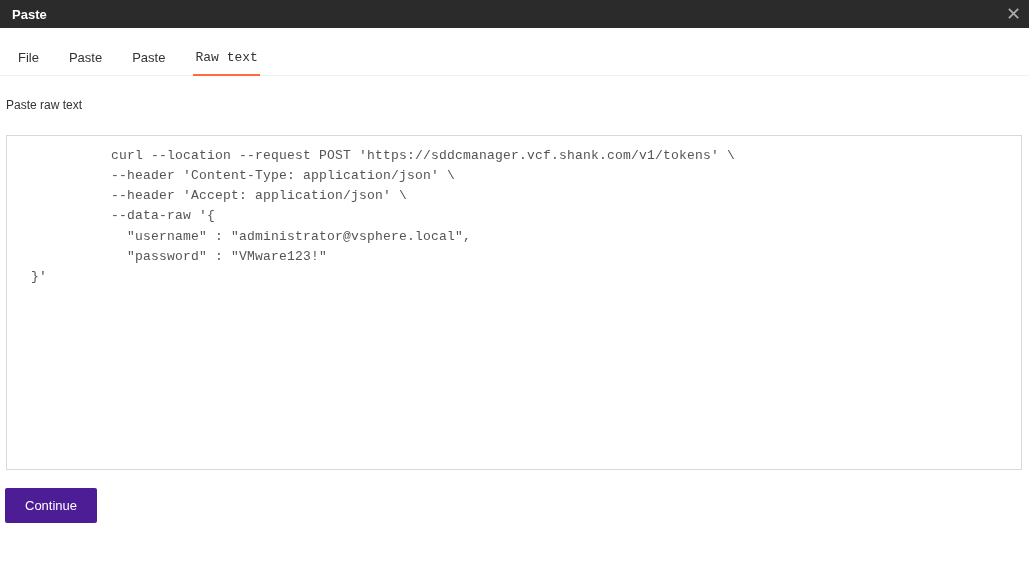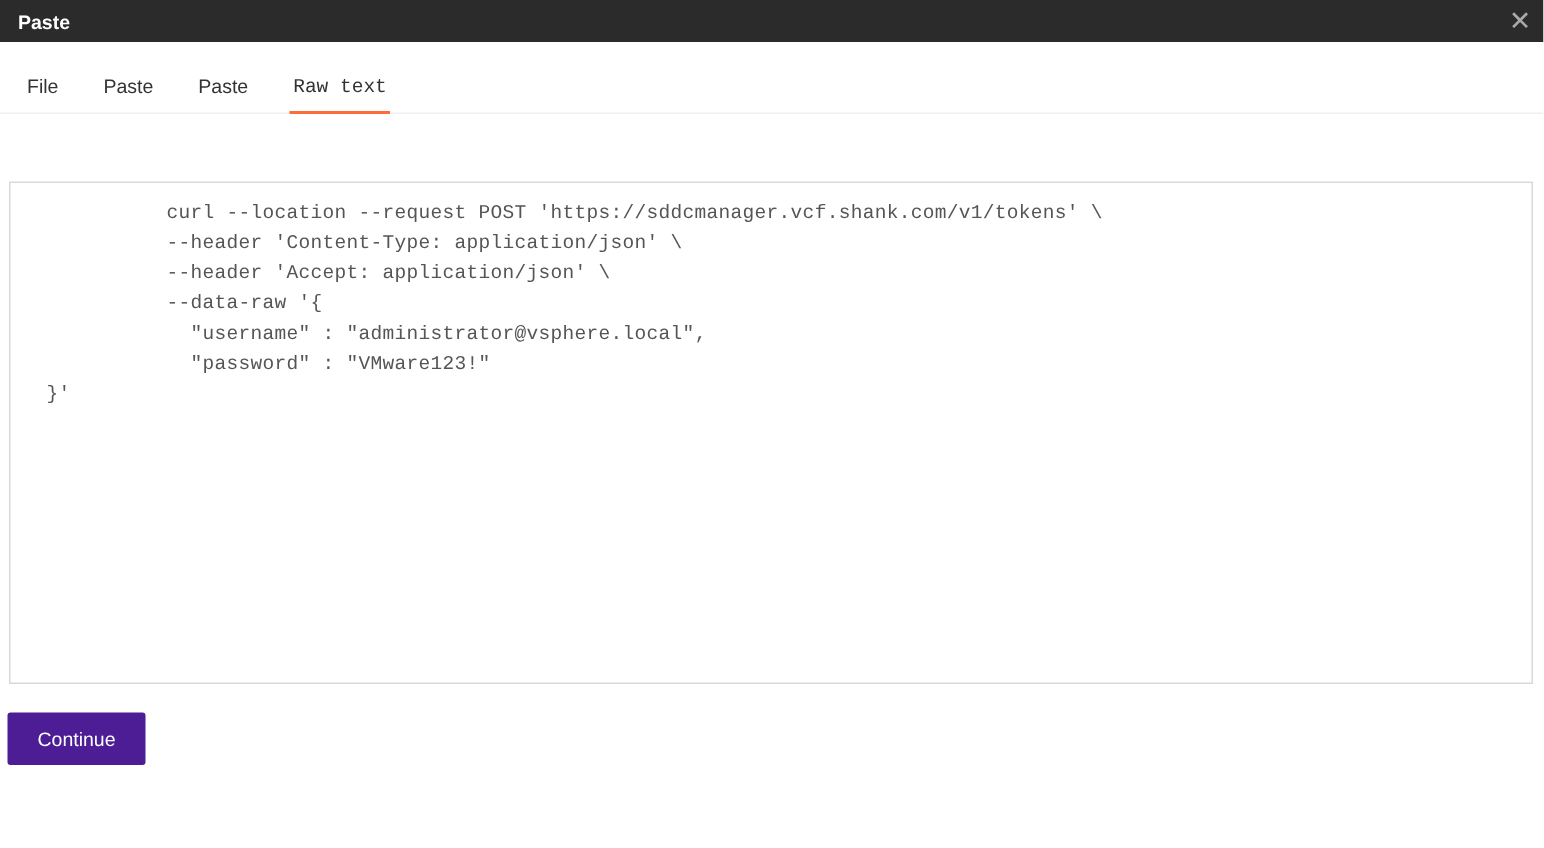--- a/index.html
+++ b/index.html
@@ -106,20 +106,21 @@
   </div>
   <div class="tab">
     <span>Paste</span>
   </div>
   <div class="tab active">
     <span>Raw text</span>
   </div>
 </div>
 
 <div class="content">
+  <div class="label">Paste raw text</div>
   <textarea class="textarea" spellcheck="false" style="">            curl --location --request POST 'https://sddcmanager.vcf.shank.com/v1/tokens' \
             --header 'Content-Type: application/json' \
             --header 'Accept: application/json' \
             --data-raw '{
               "username" : "administrator@vsphere.local",
               "password" : "VMware123!"
   }'</textarea>
   <button class="btn">
     <span>Continue</span>
   </button>

